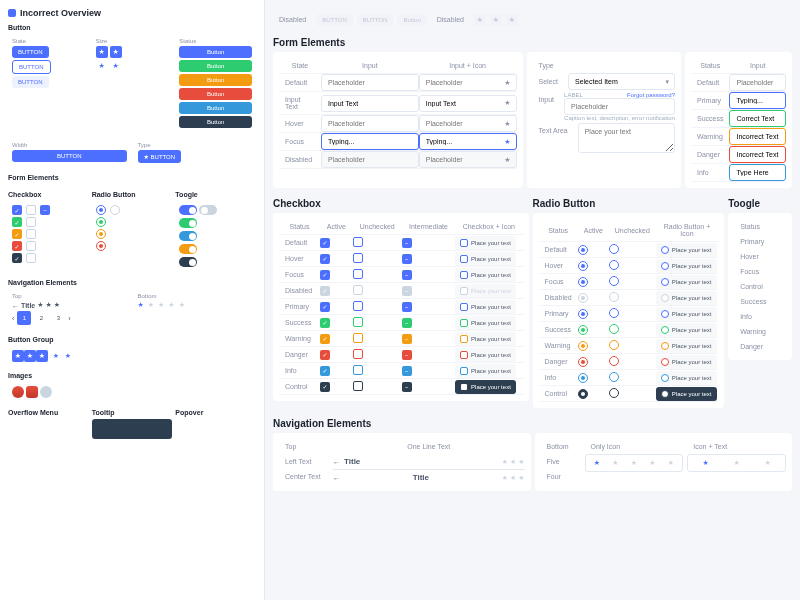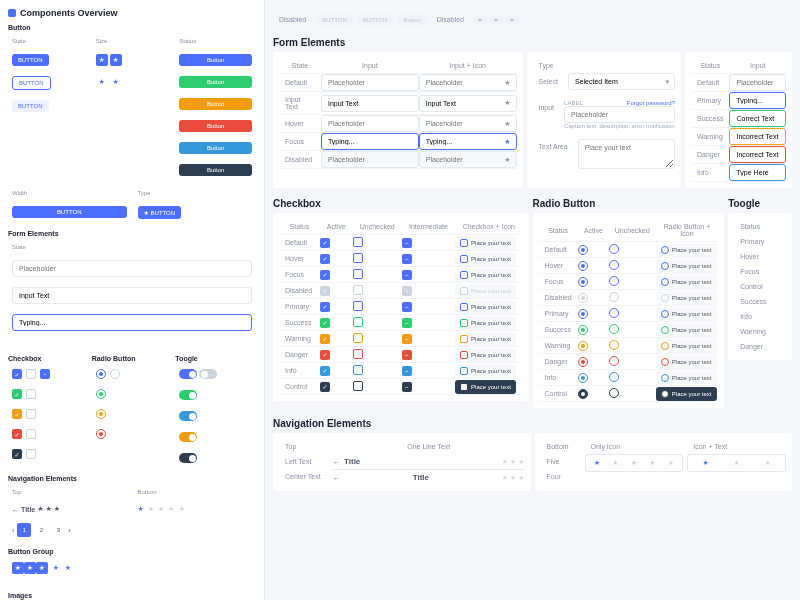--- a/index.html
+++ b/index.html
@@ -61,31 +61,31 @@
 .toggle{width:18px;height:10px;border-radius:5px;position:relative;display:inline-block}
 .toggle::after{content:'';position:absolute;width:7px;height:7px;border-radius:50%;top:1.5px;background:#fff}
 .toggle-on::after{right:1.5px}
 .toggle-off::after{left:1.5px}
 .tg-primary{background:#4c6fff}
 .tg-off{background:#cbd5e0}
 .flex{display:flex}
 .gap2{gap:2px}
 .gap4{gap:4px}
 .items-center{align-items:center}
-.mb2{margin-bottom:10px}
+.mb2{margin-bottom:2px}
 </style>
 </head>
 <body>
 
 <div class="container">
 
   <div class="left-panel">
     <div class="title">
       <span class="title-icon"></span>
-      <span>Components Overview</span>
+      <span>Incorrect Overview</span>
     </div>
 
     <div class="section-title">Button</div>
     <div class="row">
       <div class="card-sm col">
         <div class="label mb2">State</div>
         <div class="flex gap2 mb2">
             <button class="btn btn-primary">BUTTON</button>
           </div>
         <div class="flex gap2 mb2">
@@ -124,26 +124,20 @@
       <div class="card-sm col">
         <div class="label mb2">Type</div>
         <div class="flex gap2">
             <button class="btn btn-primary">★ BUTTON</button>
           </div>
       </div>
     </div>
 
     <div class="section-title">Form Elements</div>
     <div class="row">
-      <div class="card-sm col">
-        <div class="label mb2">State</div>
-        <input class="input mb2" placeholder="Placeholder" style="">
-        <input class="input mb2" value="Input Text" style="">
-        <input class="input input-focus mb2" value="Typing..." style="">
-      </div>
     </div>
 
     <div class="row">
       <div class="col">
         <div class="section-title">Checkbox</div>
         <div class="card-sm">
           <div class="flex gap4 mb2">
               <span class="checkbox cb-primary">✓</span>
               <span class="checkbox cb-outline"></span>
               <span class="checkbox cb-intermediate">−</span>

